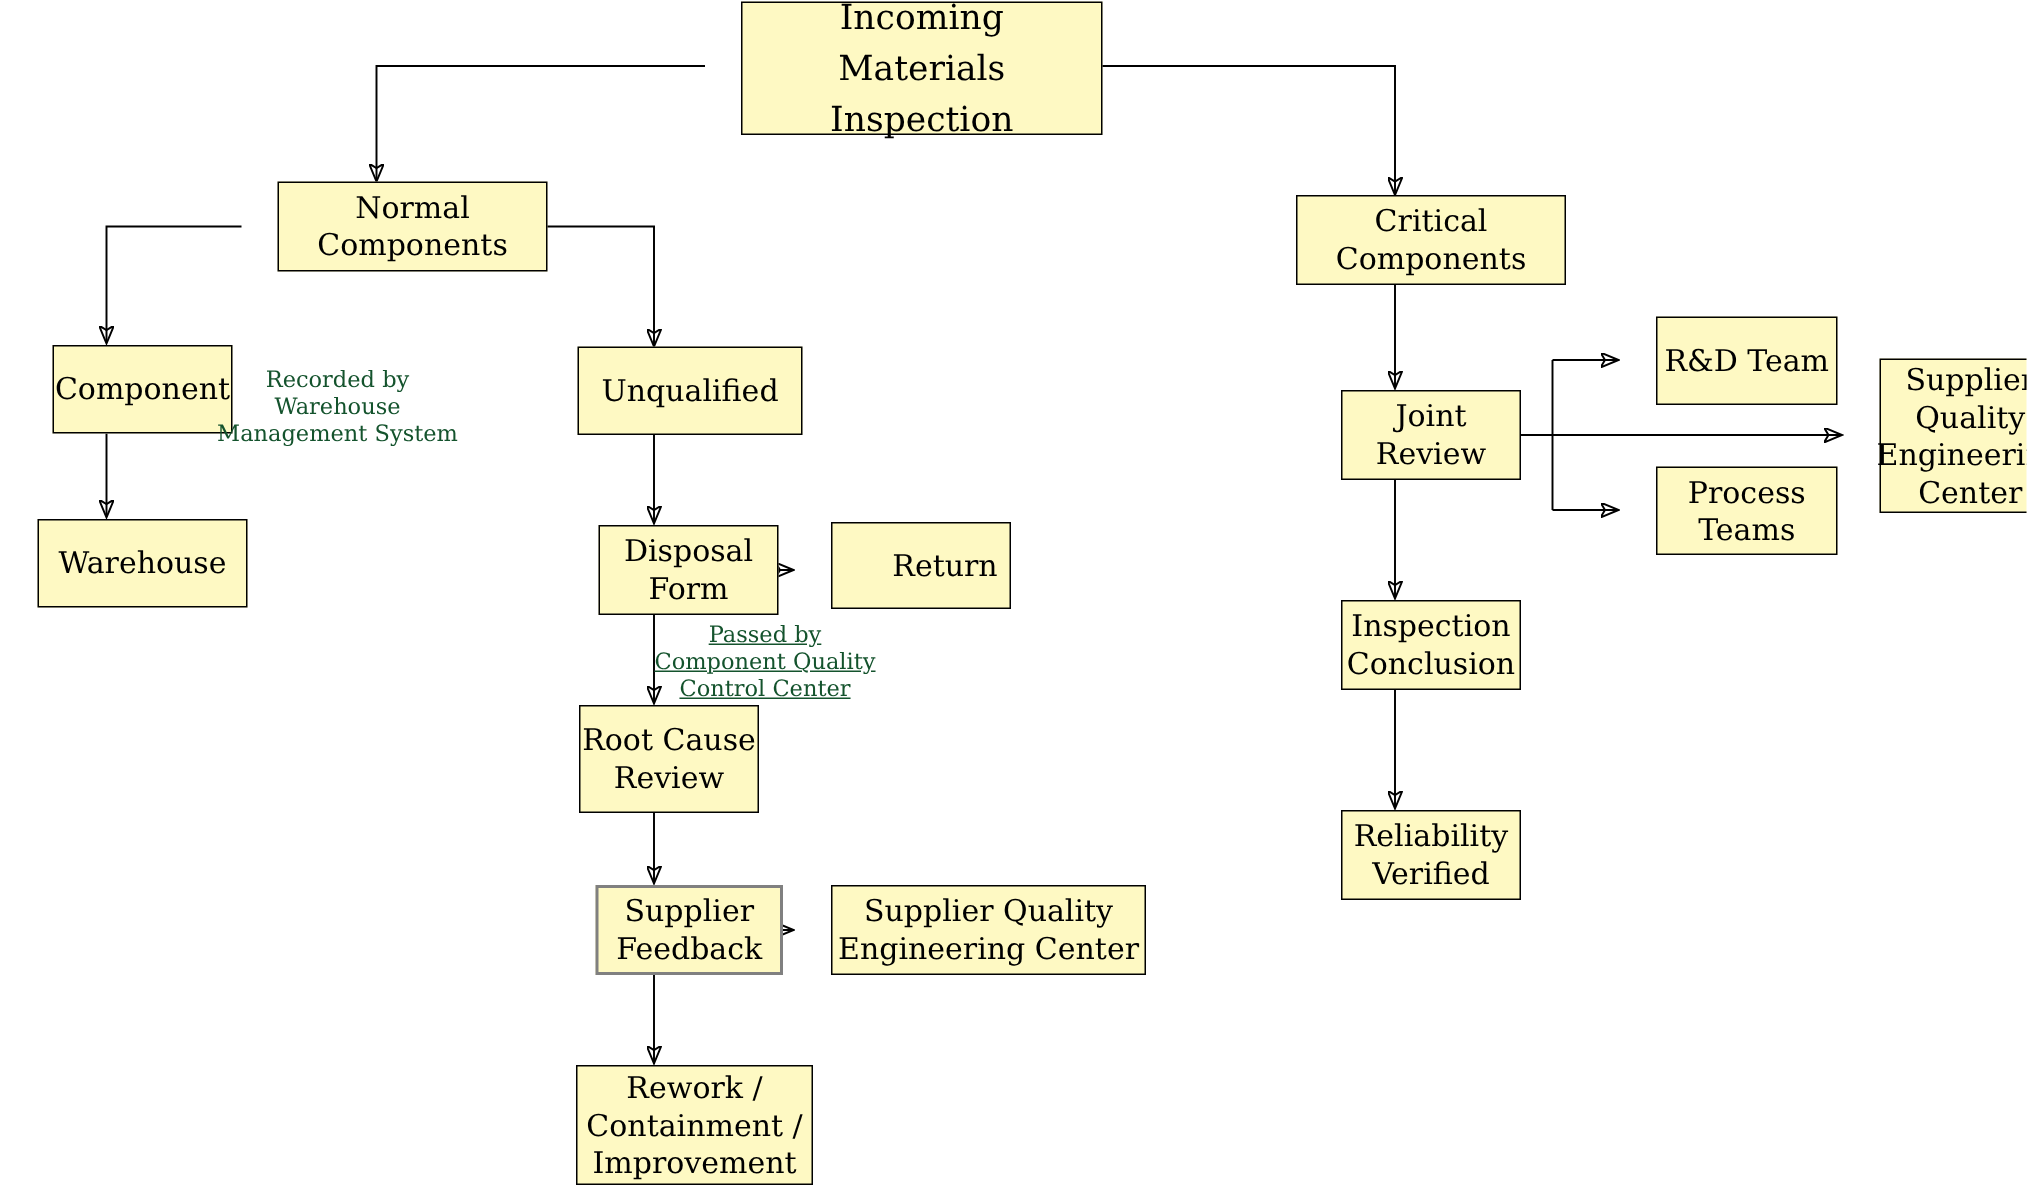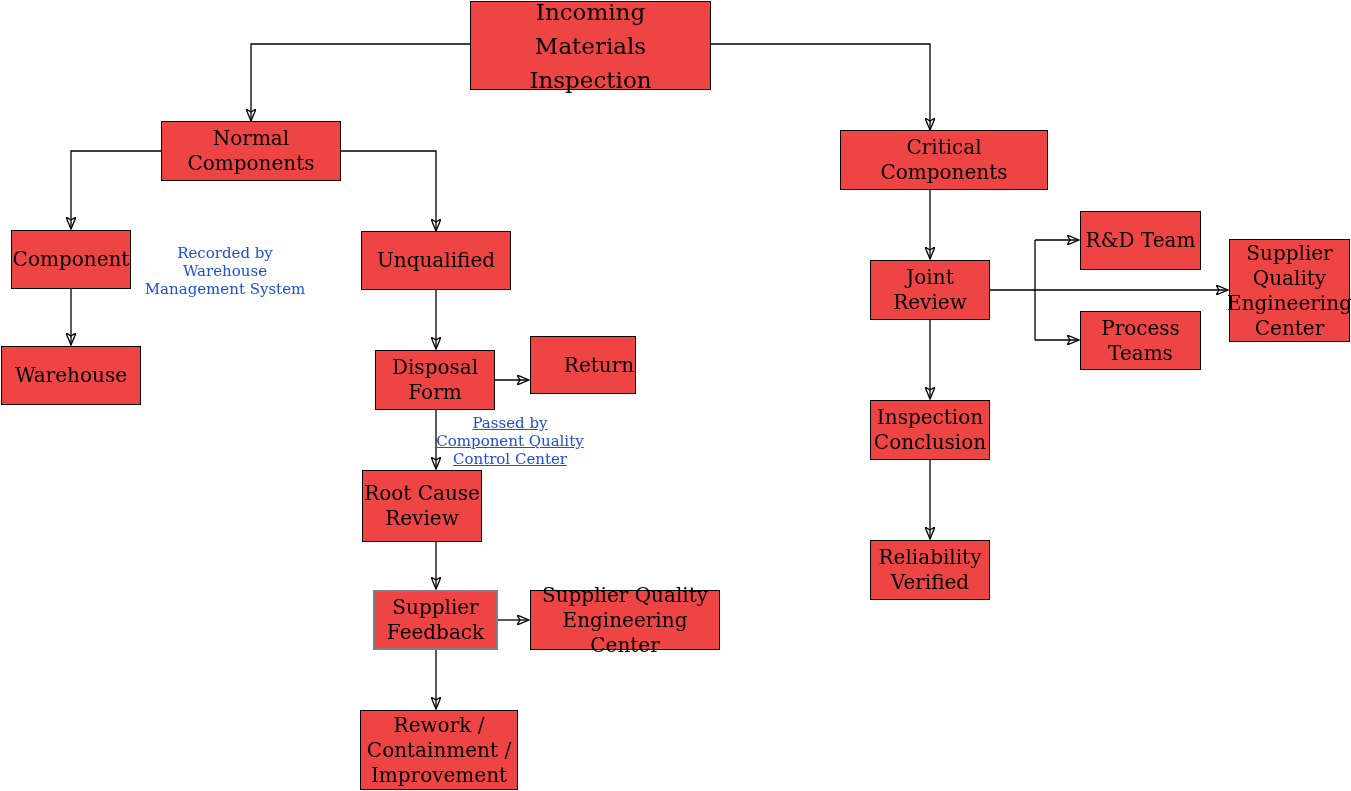--- a/index.html
+++ b/index.html
@@ -26,40 +26,41 @@
   }
   .edges path {
     fill: none;
     stroke: #000000;
     stroke-width: 1.3;
   }
   .node {
     position: absolute;
     box-sizing: border-box;
     border: 1px solid #000000;
-    background: #ef4444;
+    background: #fef9c3;
     color: #000000;
     display: flex;
     align-items: center;
     justify-content: center;
     text-align: center;
     font-size: 20px;
     line-height: 25px;
     white-space: pre-line;
+    margin-left: 24px;
   }
   .node.title-node {
     font-size: 23px;
     line-height: 34px;
   }
   .node.highlight {
     border: 2px solid #808080;
   }
   .annotation {
     position: absolute;
-    color: #1d4ed8;
+    color: #14532d;
     font-size: 15px;
     line-height: 18px;
     text-align: center;
     white-space: pre-line;
   }
 </style>
 </head>
 <body>
 
 <div class="canvas">
@@ -88,40 +89,40 @@
     <path d="M1035 340 H1078" marker-end="url(#arrow)"></path>
     <path d="M930 320 V398" marker-end="url(#arrow)"></path>
     <path d="M930 460 V538" marker-end="url(#arrow)"></path>
   </svg>
 
   <div class="node title-node" style="left:470px; top:1px; width:241px; height:89px;">Incoming
 Materials Inspection</div>
 
   <div class="node" style="left:161px; top:121px; width:180px; height:60px;">Normal Components</div>
 
-  <div class="node" style="left:840px; top:130px; width:208px; height:60px;">Critical Components</div>
+  <div class="node" style="left:840px; top:130px; width:180px; height:60px;">Critical Components</div>
 
   <div class="node" style="left:11px; top:230px; width:120px; height:59px;">Component</div>
 
   <div class="node" style="left:1px; top:346px; width:140px; height:59px;">Warehouse</div>
 
   <div class="node" style="left:361px; top:231px; width:150px; height:59px;text-align:right;">Unqualified</div>
 
   <div class="node" style="left:375px; top:350px; width:120px; height:60px;">Disposal
 Form</div>
 
-  <div class="node" style="left:530px; top:336px; width:106px; height:58px;padding-left:32px;">Return</div>
+  <div class="node" style="left:530px; top:348px; width:120px; height:58px;padding-left:32px;">Return</div>
 
   <div class="node" style="left:362px; top:470px; width:120px; height:72px;">Root Cause
 Review</div>
 
   <div class="node highlight" style="left:373px; top:590px; width:125px; height:60px;">Supplier
 Feedback</div>
 
-  <div class="node" style="left:530px; top:590px; width:190px; height:60px;">Supplier Quality
+  <div class="node" style="left:530px; top:590px; width:210px; height:60px;">Supplier Quality
 Engineering Center</div>
 
   <div class="node" style="left:360px; top:710px; width:158px; height:80px;">Rework /
 Containment /
 Improvement</div>
 
   <div class="node" style="left:870px; top:260px; width:120px; height:60px;">Joint Review</div>
 
   <div class="node" style="left:1080px; top:211px; width:121px; height:59px;">R&amp;D Team</div>
 

